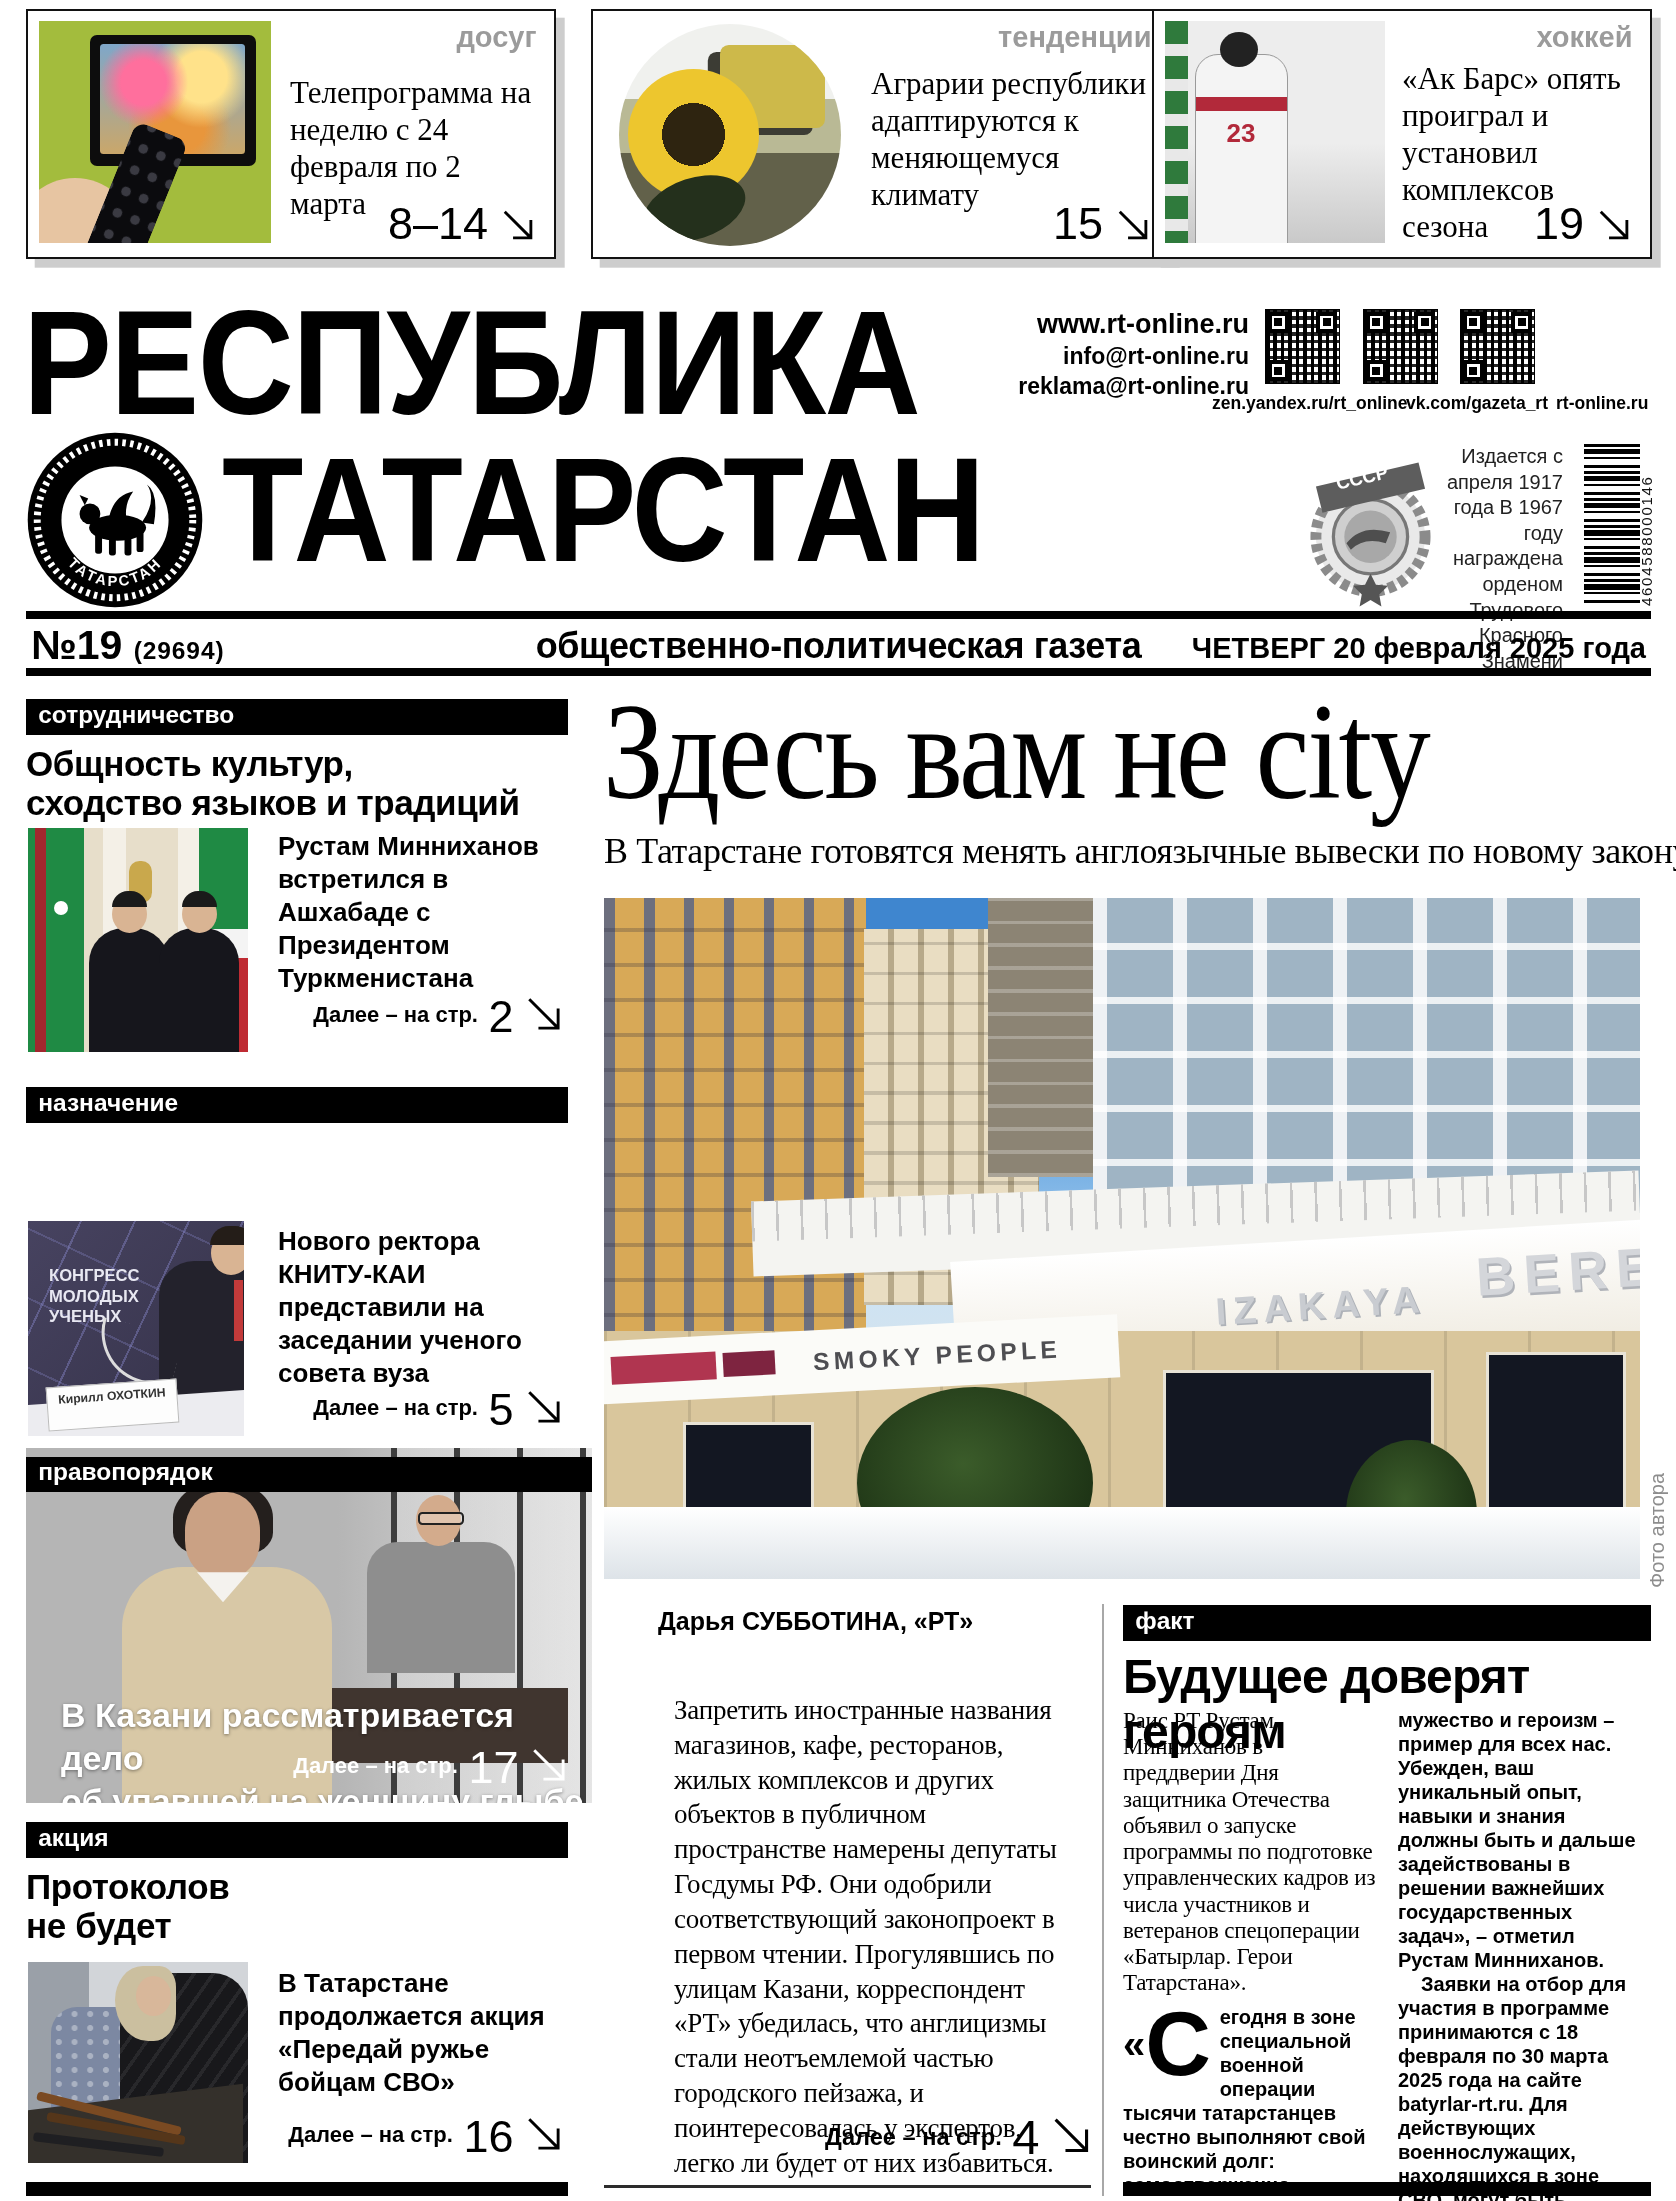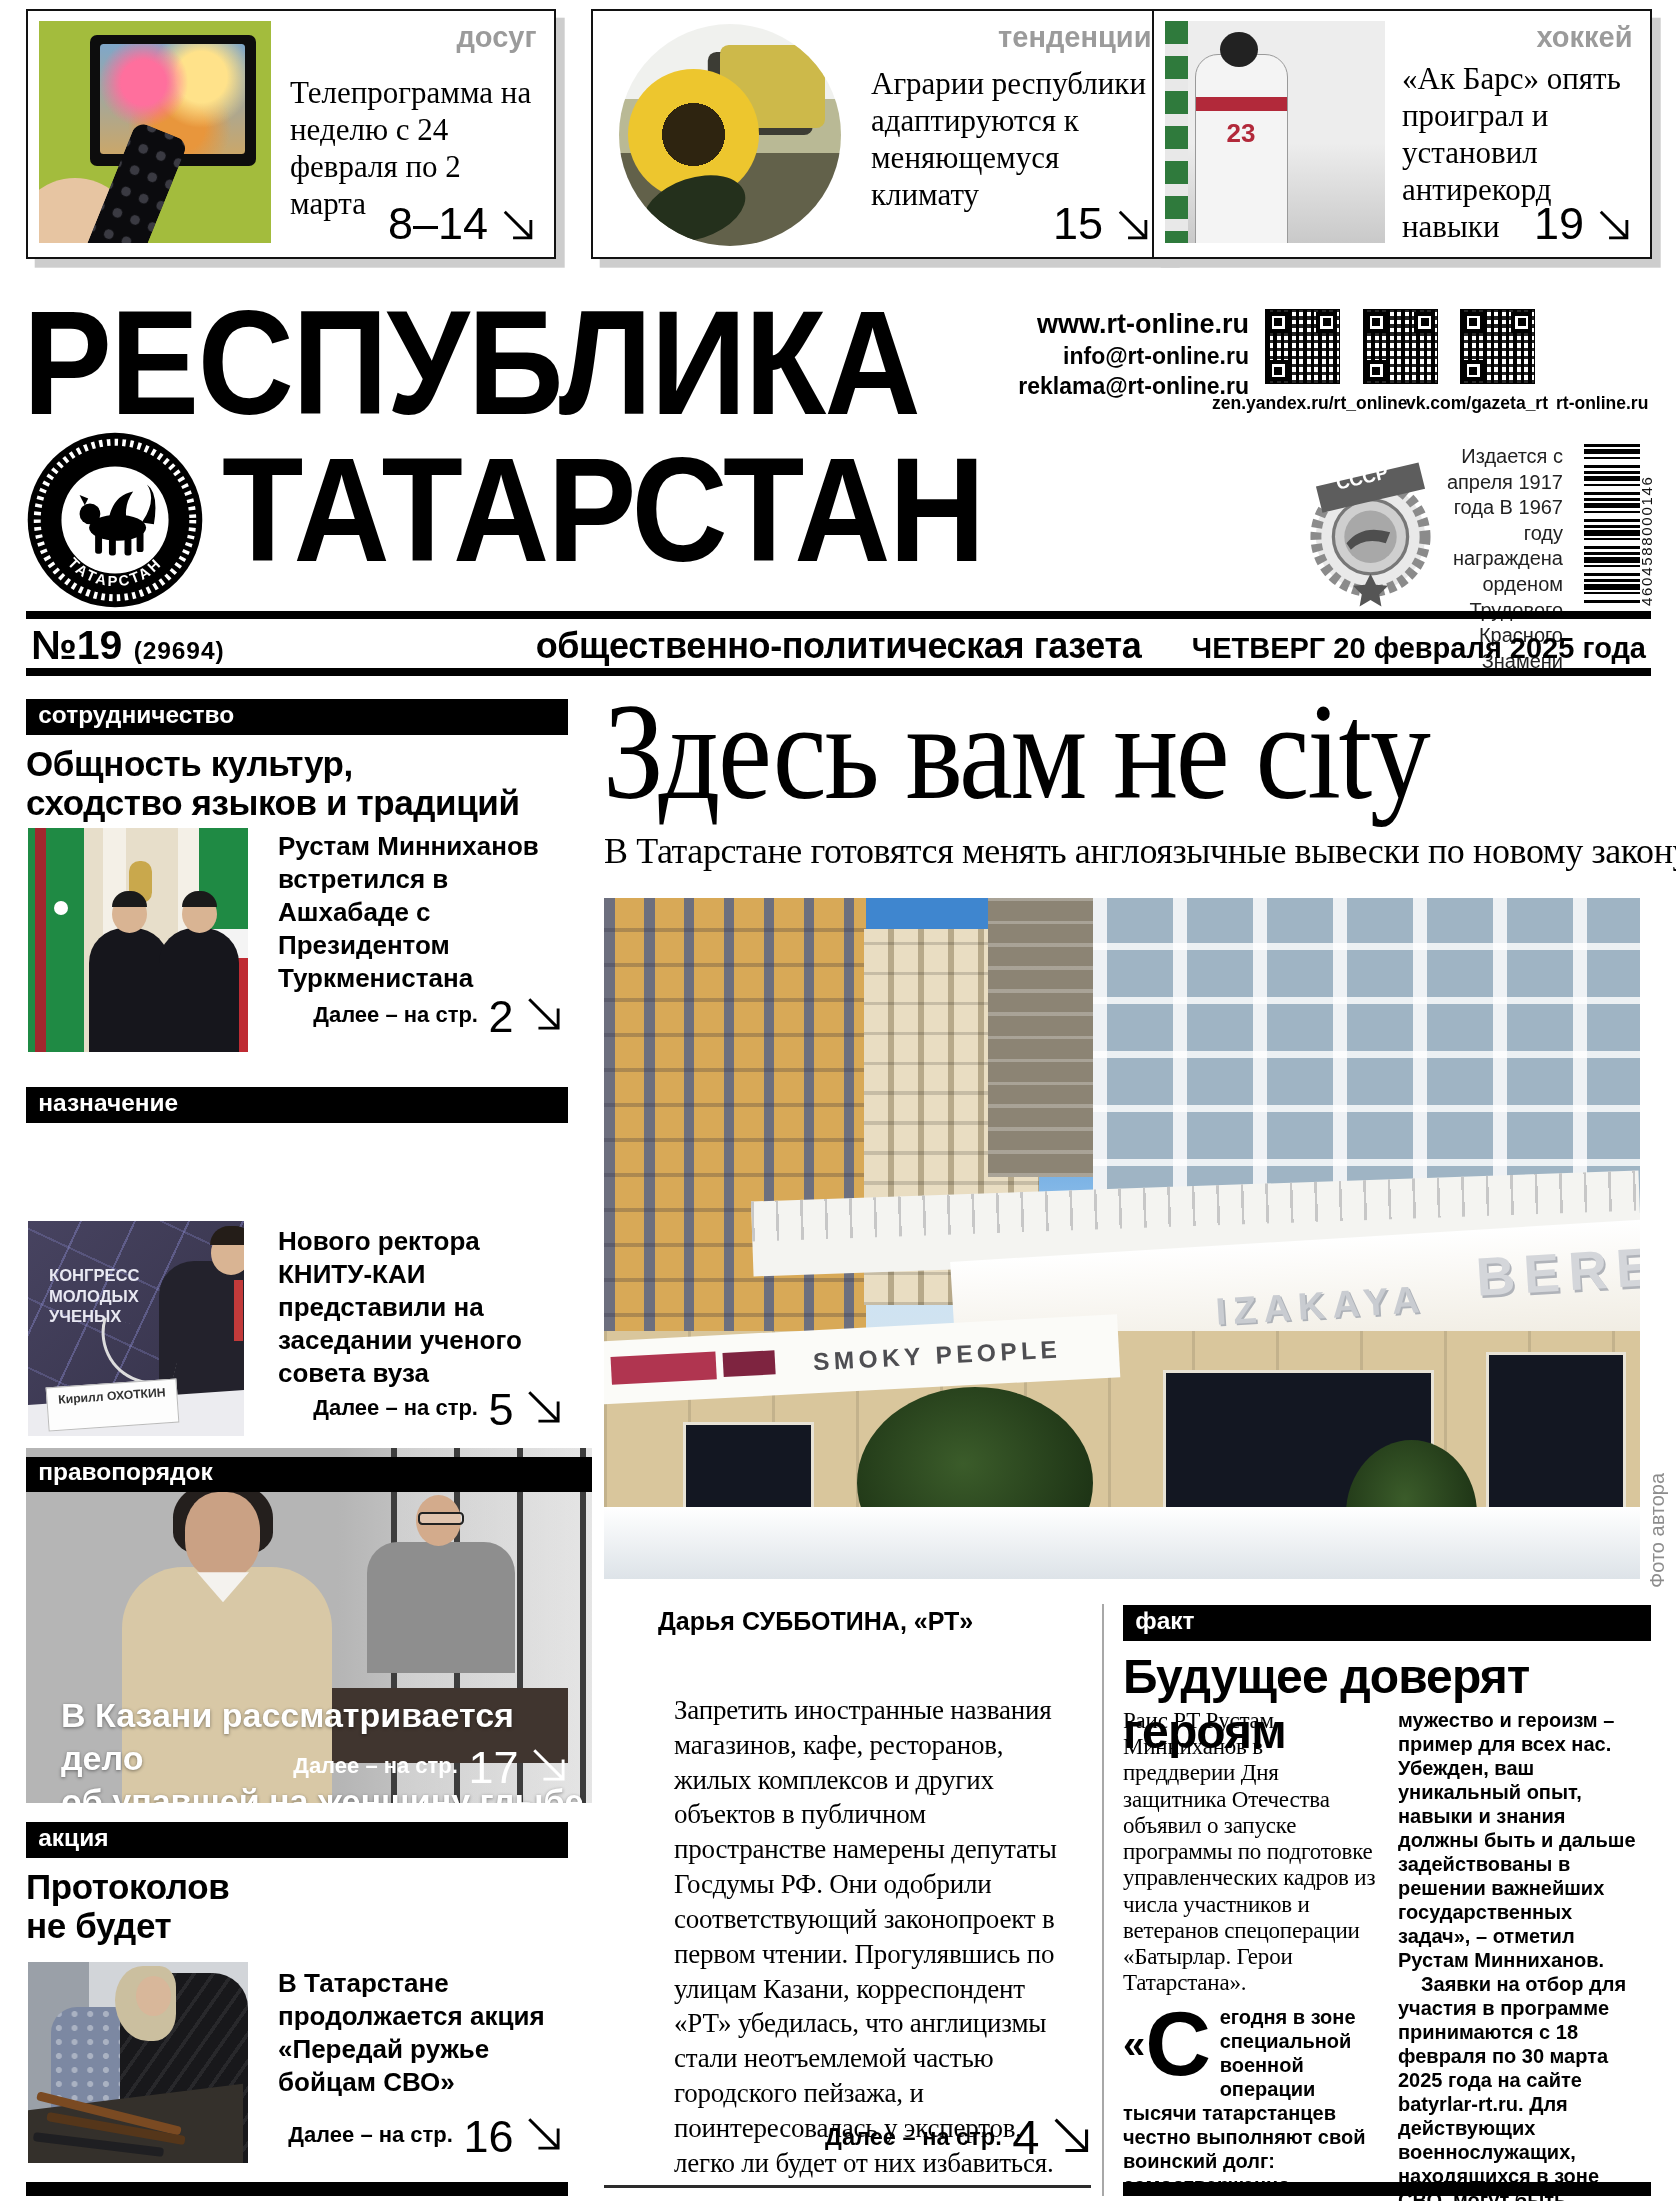--- a/index.html
+++ b/index.html
@@ -237,21 +237,21 @@
   <div class="teaser" style="left:1152px;width:500px;">
     <div class="t3img">
       <div class="edge"></div>
       <div class="pl1">
         <div class="helm"></div>
           <div class="stripe"></div>
         <div class="n">23</div>
       </div>
     </div>
     <div class="t-label">хоккей</div>
-    <div class="t-text" style="left:248px;top:49px;right:14px;">«Ак Барс» опять проиграл и установил антирекорд навыки</div>
+    <div class="t-text" style="left:248px;top:49px;right:14px;">«Ак Барс» опять проиграл и установил комплексов сезона</div>
     <div class="t-page" style="right:15.7px;">
       <span class="num">19</span>
       <svg class="arr" width="38" height="38" viewBox="0 0 32 32">
           <path d="M4 4 L26 26 M26 11 V26 H11" fill="none" stroke="currentColor" stroke-width="2.4"></path>
         </svg>
     </div>
   </div>
 
   <div class="m-title" style="top:295px;">РЕСПУБЛИКА</div>
   <div class="m-title" style="left:222px;top:442px;">ТАТАРСТАН</div>

